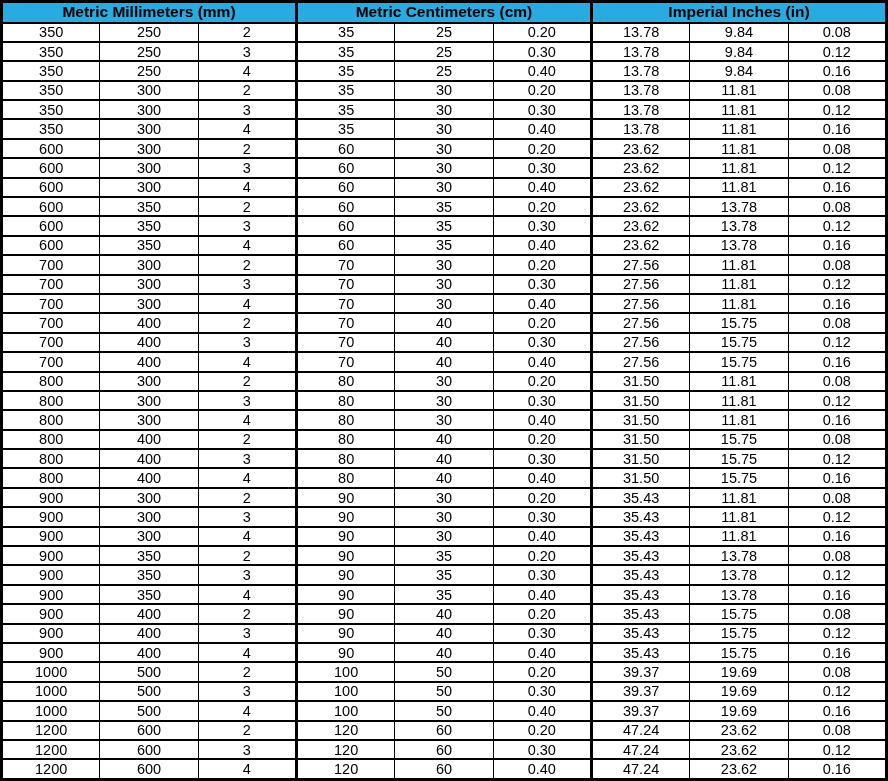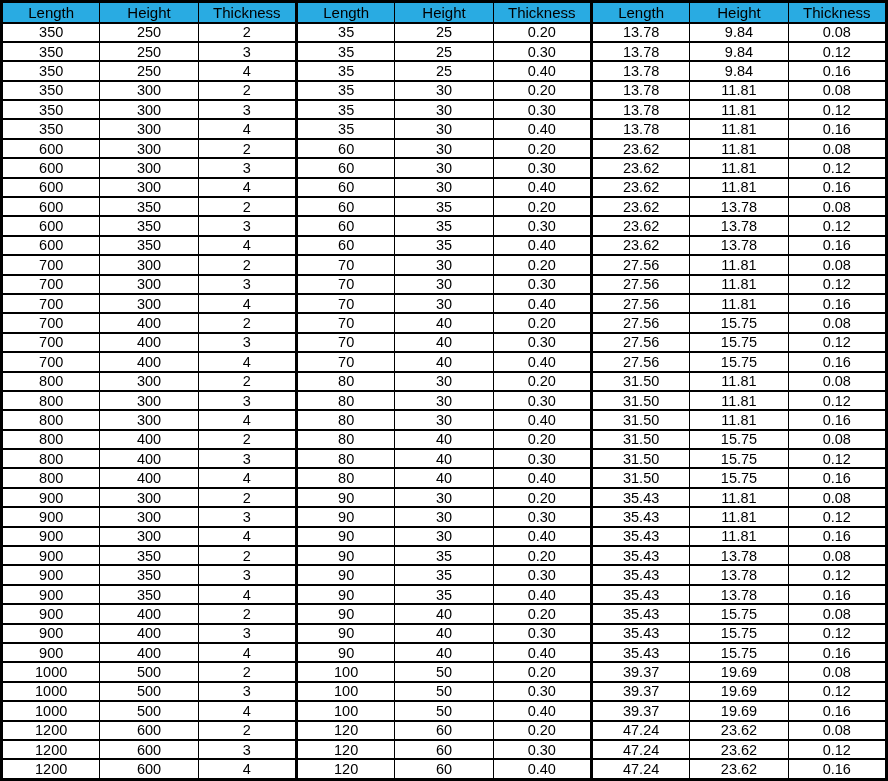--- a/index.html
+++ b/index.html
@@ -71,29 +71,23 @@
         <col>
         <col>
         <col>
         <col>
         <col>
         <col>
         <col>
     </colgroup>
     <thead>
       <tr>
-        <th class="col-header">Length</th>
-        <th class="col-header">Height</th>
-        <th class="col-header">Thickness</th>
-        <th class="col-header grp-l">Length</th>
-        <th class="col-header">Height</th>
-        <th class="col-header">Thickness</th>
-        <th class="col-header grp-l">Length</th>
-        <th class="col-header">Height</th>
-        <th class="col-header">Thickness</th>
+        <th class="group-header" colspan="3">Metric Millimeters (mm)</th>
+        <th class="group-header grp-l" colspan="3">Metric Centimeters (cm)</th>
+        <th class="group-header grp-l" colspan="3">Imperial Inches (in)</th>
       </tr>
     </thead>
     <tbody>
         <tr>
           <td class="cell">350</td>
           <td class="cell">250</td>
           <td class="cell">2</td>
           <td class="cell grp-l">35</td>
           <td class="cell">25</td>
           <td class="cell">0.20</td>

